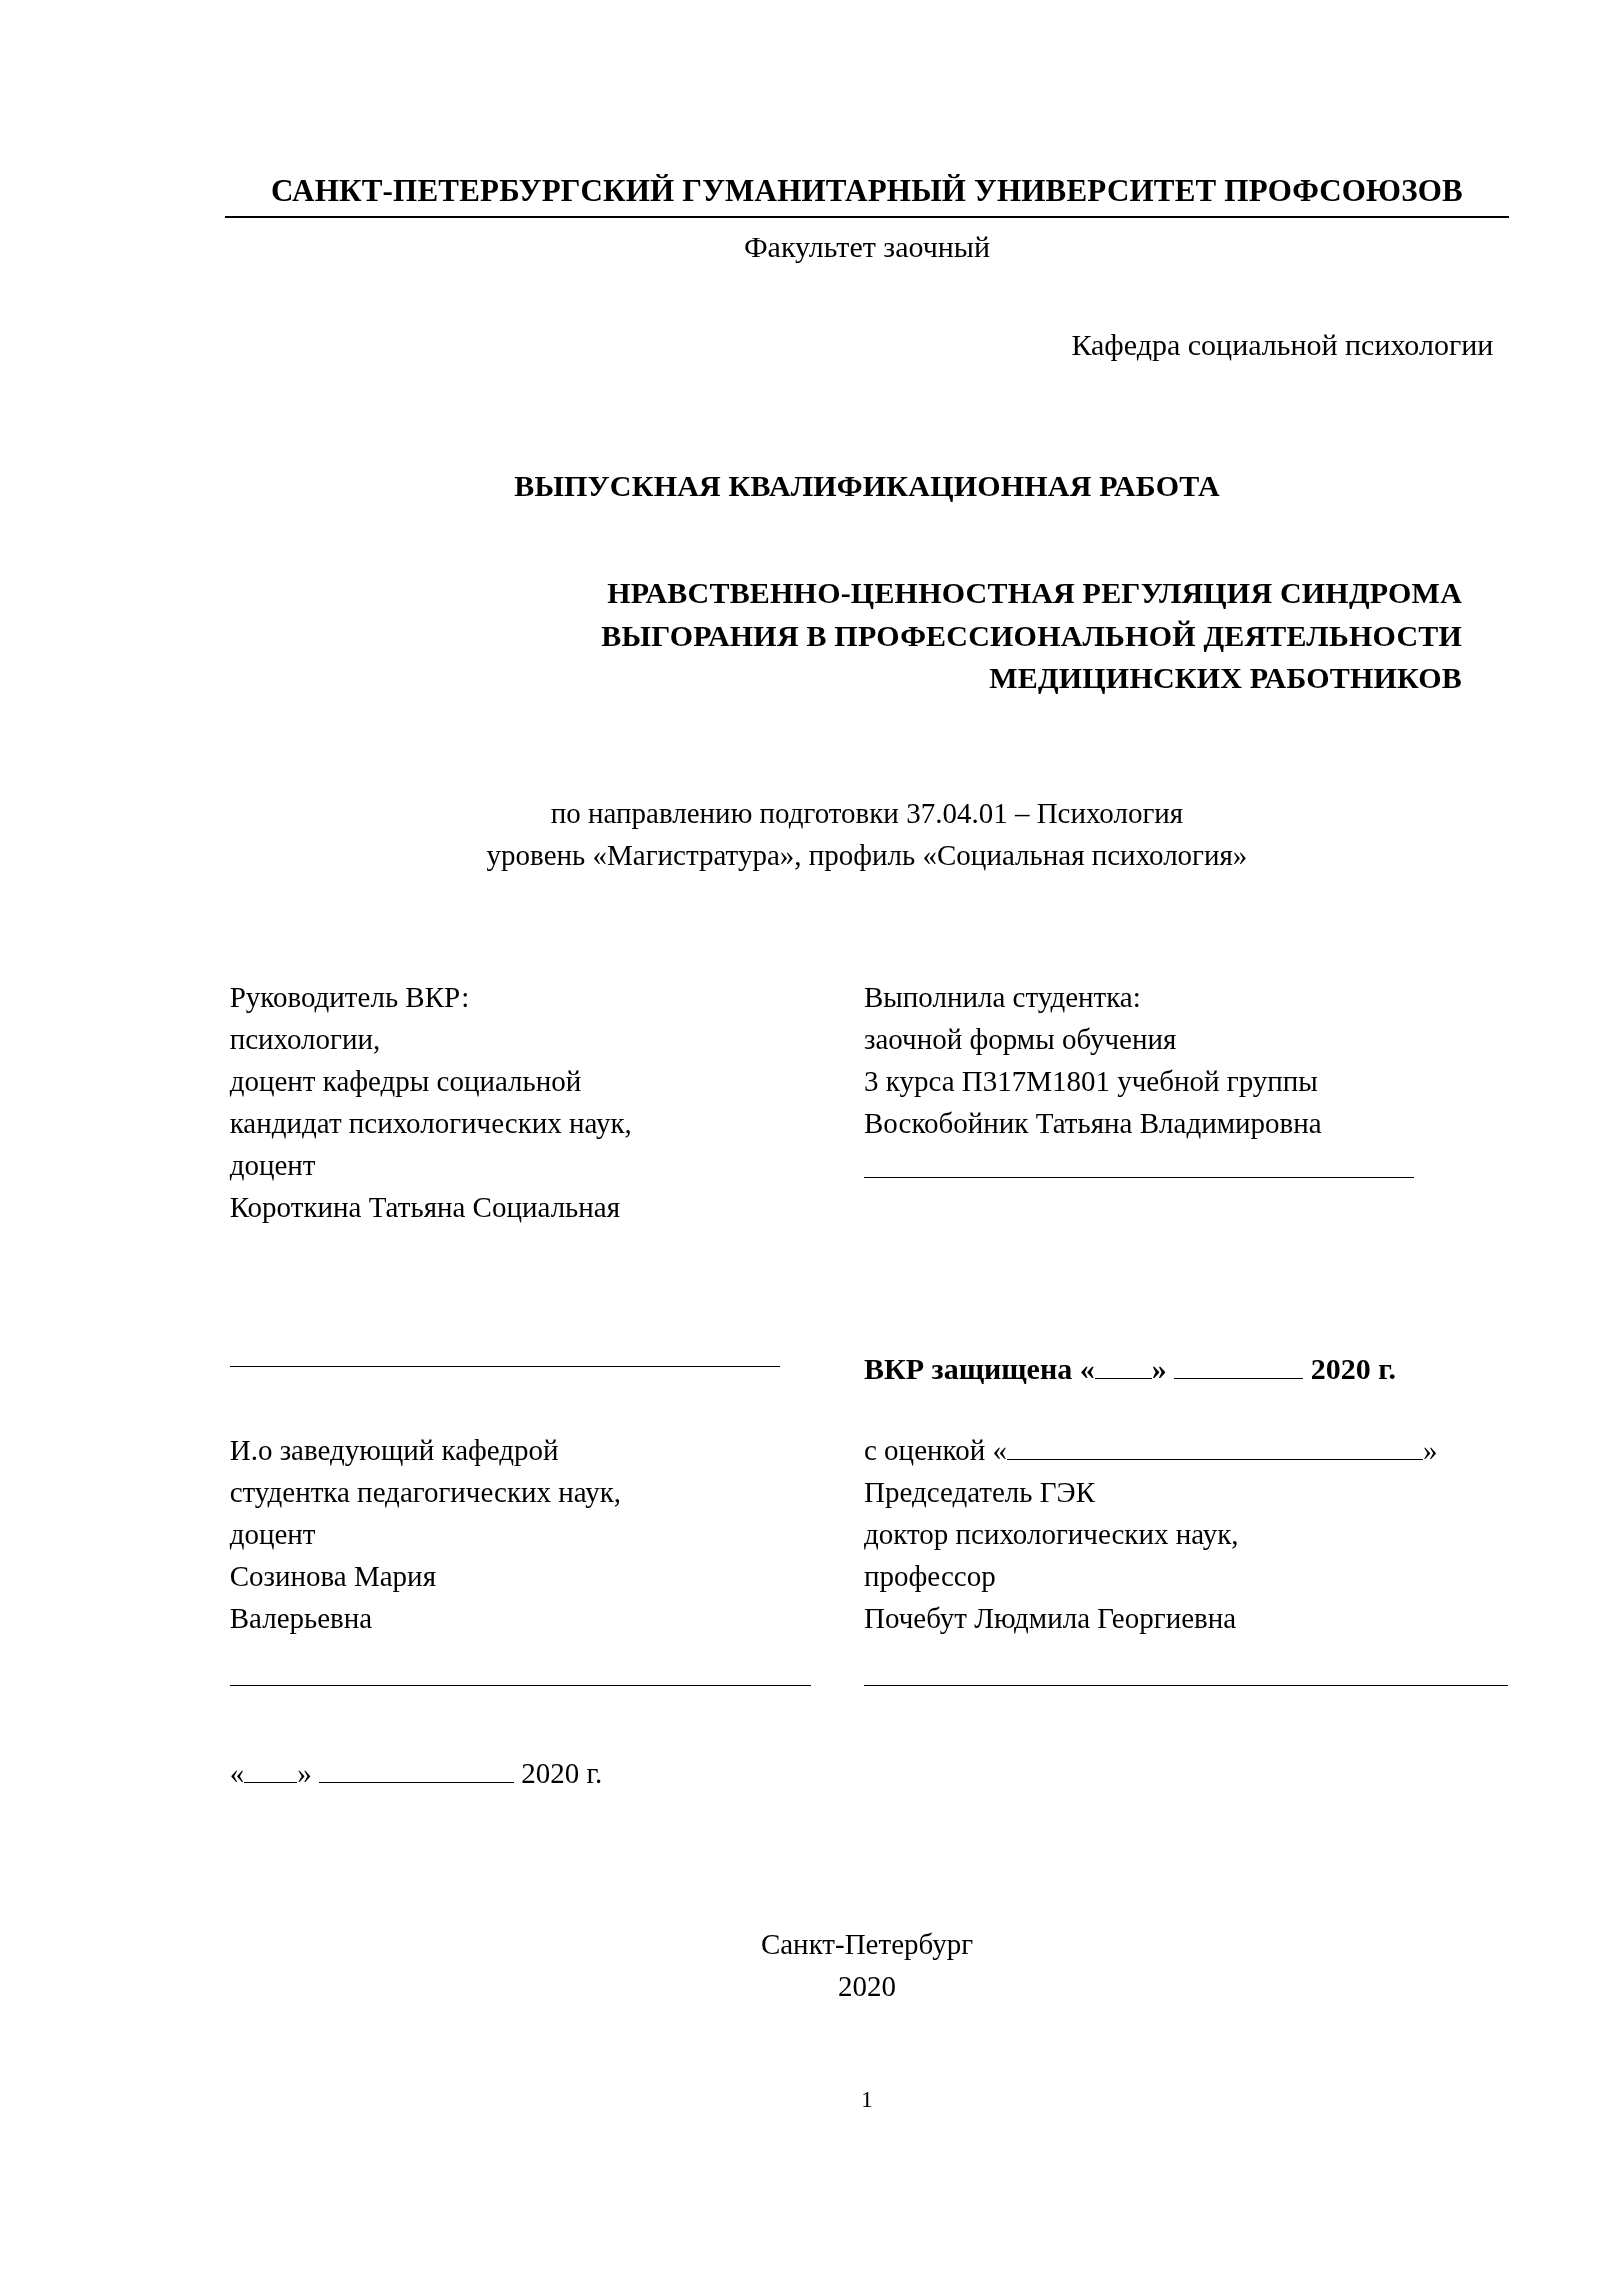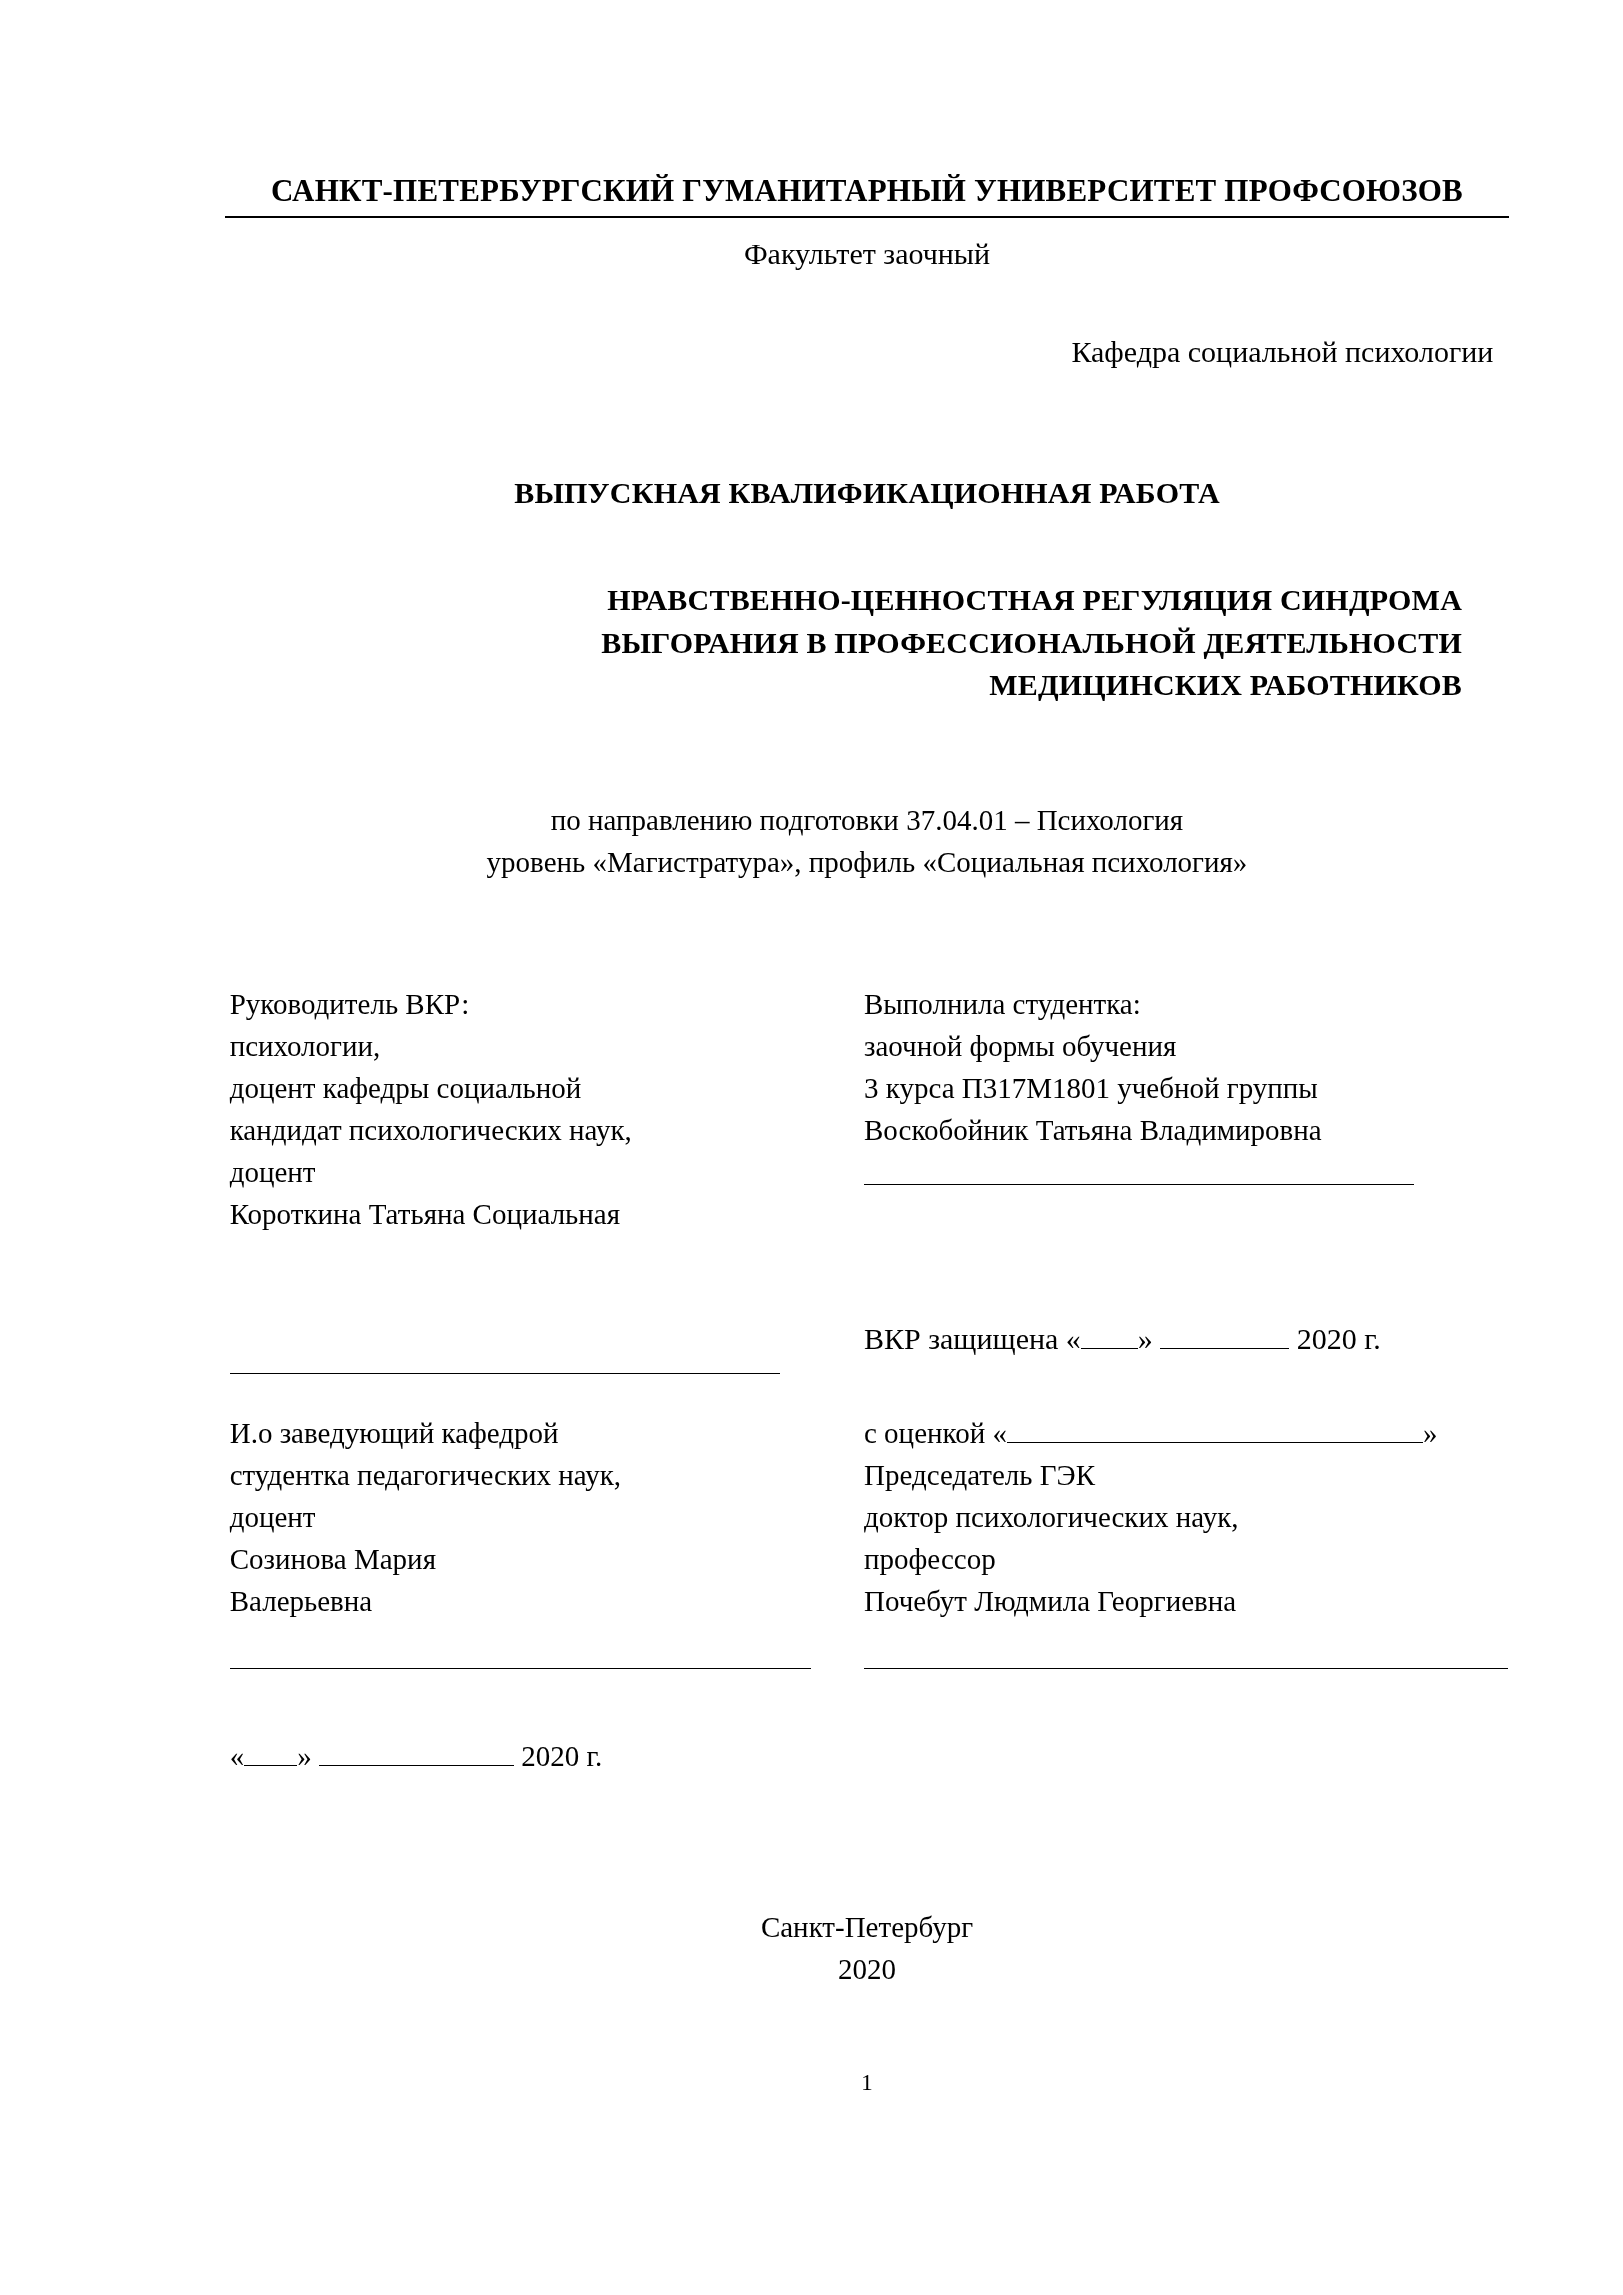--- a/index.html
+++ b/index.html
@@ -39,21 +39,21 @@
     line-height: 1.1;
   }
   .header-rule {
     border-bottom: 2.4px solid #000;
     margin-top: 7.9px;
     width: 100%;
   }
   .faculty {
     text-align: center;
     font-size: 30px;
-    margin-top: 19px;
+    margin-top: 12px;
   }
   .department {
     text-align: right;
     font-size: 30px;
     margin-top: 64px;
     padding-right: 15.7px;
   }
 
   .doc-type {
     text-align: center;
@@ -107,23 +107,23 @@
     display: flex;
     font-size: 29px;
     line-height: 1.45;
   }
   .rule-left-1 {
     width: 550px;
     border-bottom: 1.6px solid #000;
     margin-top: 138px;
   }
   .defended {
-    font-weight: normal;
-    font-size: 30px;
-    margin-top: 82px;
+    font-weight: bold;
+    font-size: 30px;
+    margin-top: 119px;
   }
   .underline-short {
     display: inline-block;
     width: 57px;
     border-bottom: 1.6px solid #000;
   }
   .underline-med {
     display: inline-block;
     width: 129px;
     border-bottom: 1.6px solid #000;

